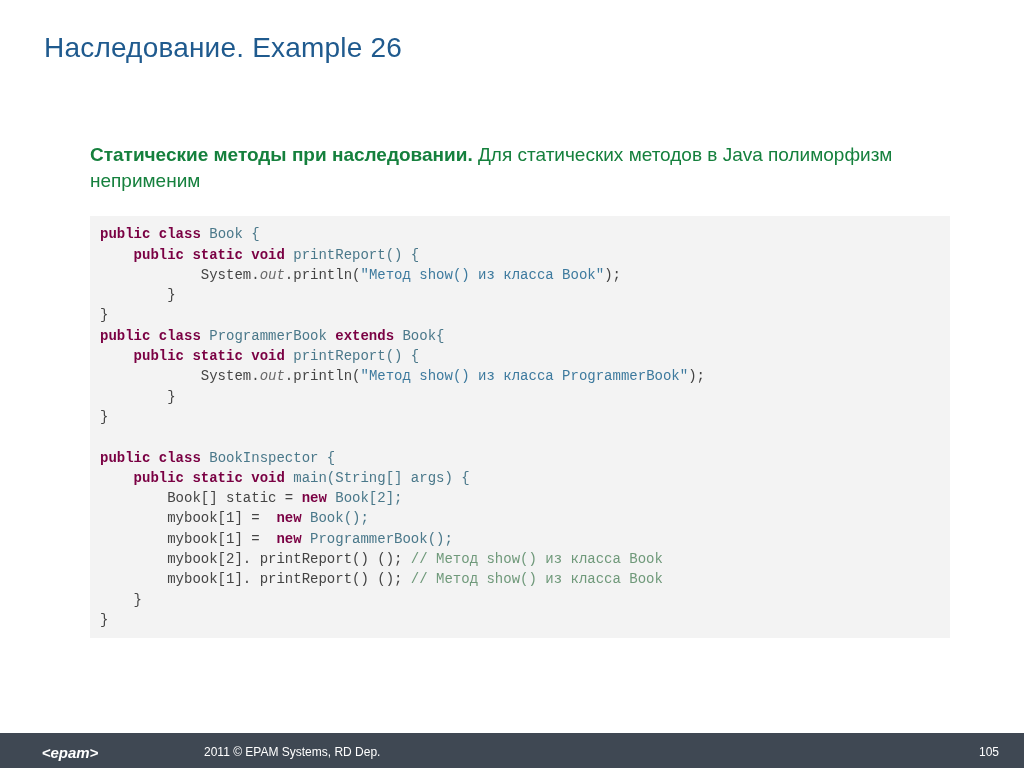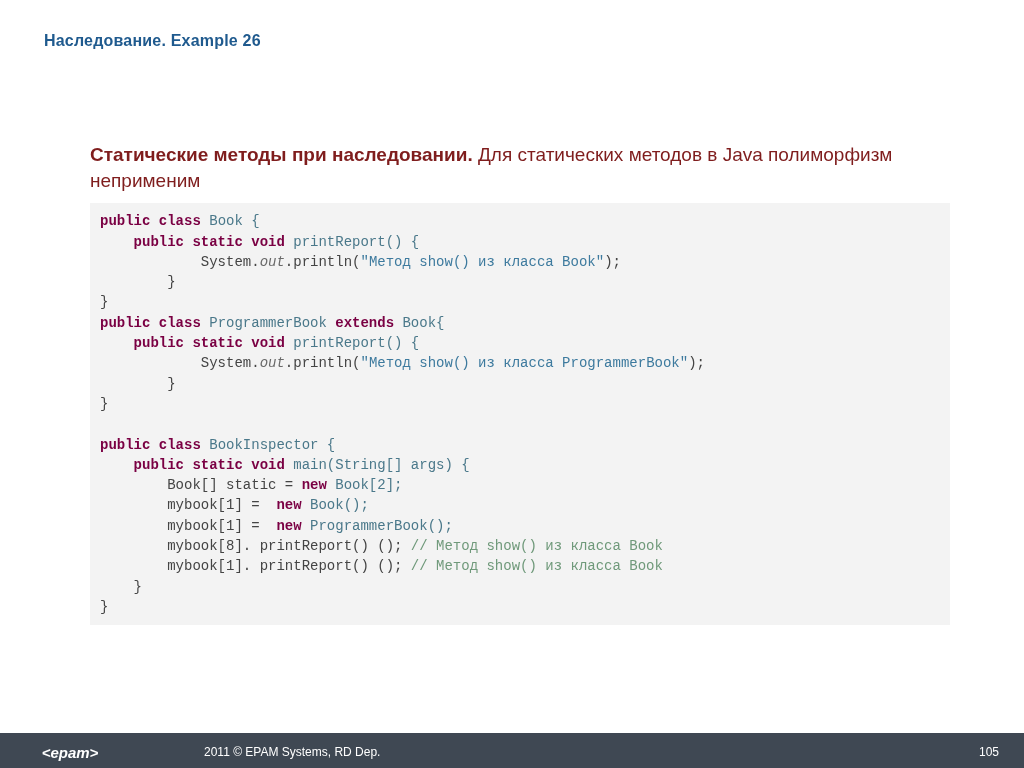--- a/index.html
+++ b/index.html
@@ -9,34 +9,34 @@
     background: #ffffff;
     font-family: "Trebuchet MS", Arial, sans-serif;
     position: relative;
     overflow: hidden;
   }
   .slide-title {
     position: absolute;
     top: 32px;
     left: 44px;
     color: #1f5a8e;
-    font-size: 16px;
-    font-weight: bold;
+    font-size: 28px;
+    font-weight: normal;
     letter-spacing: 0.2px;
   }
   .content {
     position: absolute;
     top: 142px;
     left: 90px;
     width: 860px;
   }
   .subhead {
     font-size: 19px;
-    color: #7f1d1d;
-    margin-bottom: 10px;
+    color: #15803d;
+    margin-bottom: 23px;
     line-height: 1.35;
   }
   .subhead .bold { font-weight: bold; }
   .codebox {
     background: #f3f3f3;
     padding: 8px 10px;
     font-family: Consolas, "Courier New", monospace;
     font-size: 14px;
     line-height: 1.45;
     color: #444;
@@ -117,21 +117,21 @@
     <span class="kw">public static void</span><span class="id"> printReport() {</span>
 <span>            System.</span><span class="fld">out</span><span>.println(</span><span class="str">"Метод show() из класса ProgrammerBook"</span><span>);</span>
 <span>        }</span>
 <span>}</span>
 <span></span>
 <span class="kw">public class</span><span class="id"> BookInspector {</span>
     <span class="kw">public static void</span><span class="id"> main(String[] args) {</span>
 <span>        Book[] static = </span><span class="kw">new</span><span class="id"> Book[2];</span>
 <span>        mybook[1] =  </span><span class="kw">new</span><span class="id"> Book();</span>
 <span>        mybook[1] =  </span><span class="kw">new</span><span class="id"> ProgrammerBook();</span>
-<span>        mybook[8]. printReport() (); </span><span class="cmt">// Метод show() из класса Book</span>
+<span>        mybook[2]. printReport() (); </span><span class="cmt">// Метод show() из класса Book</span>
 <span>        mybook[1]. printReport() (); </span><span class="cmt">// Метод show() из класса Book</span>
 <span>    }</span>
 <span>}</span></div>
 </div>
 
 <div class="footer-bar"></div>
 <div class="footer">
   <div class="logo">&lt;ераm&gt;</div>
   <div class="copyright">2011 © EPAM Systems, RD Dep.</div>
   <div class="pagenum">105</div>

